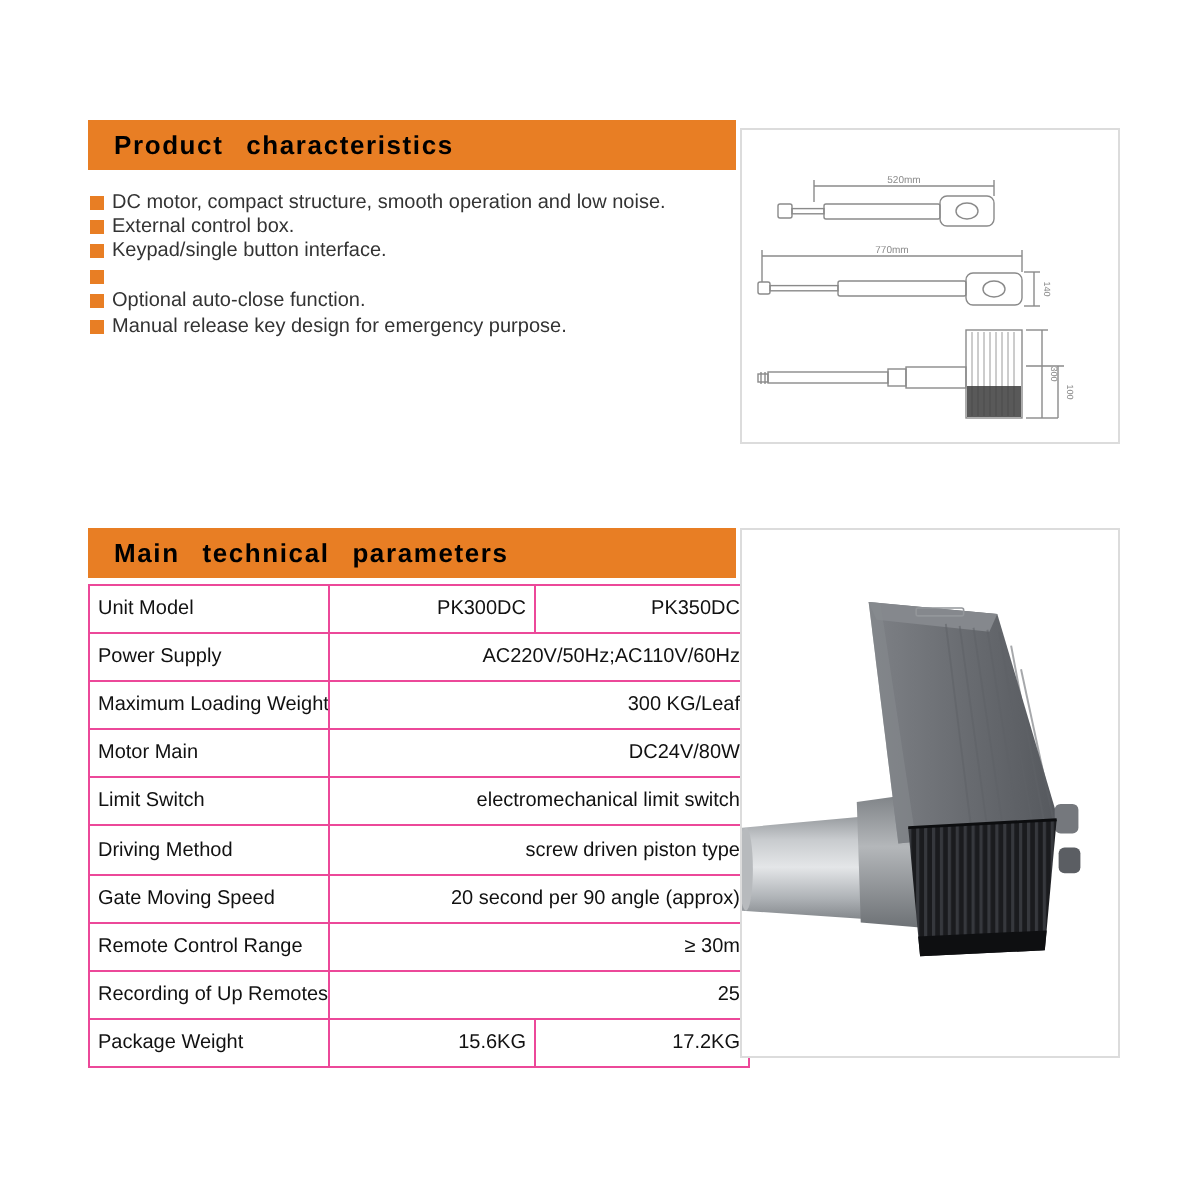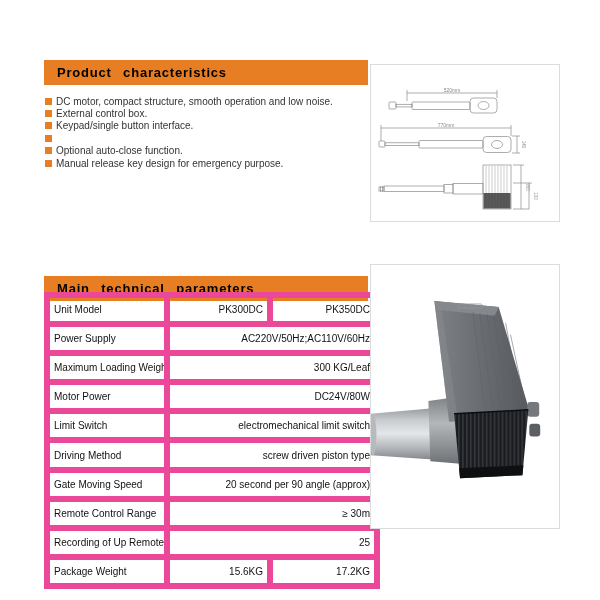--- a/index.html
+++ b/index.html
@@ -6,32 +6,32 @@
   body{
     width:600px;height:600px;position:relative;background:#ffffff;
     font-family:"Liberation Sans", sans-serif;color:#222;overflow:hidden;
   }
   .bar{
     position:absolute;left:44px;width:324px;height:25px;background:#E87E24;
     color:#000000;font-weight:bold;font-size:13px;line-height:25px;
     padding-left:13px;box-sizing:border-box;letter-spacing:0.8px;word-spacing:7px;
   }
   #bar-characteristics{top:60px;}
-  #bar-parameters{top:264px;margin-top:12px;}
+  #bar-parameters{top:264px;}
   .features{position:absolute;left:45px;top:95px;font-size:10px;color:#333;}
   .feature{display:flex;align-items:center;height:12.4px;white-space:nowrap;}
   .bullet{width:7px;height:7px;background:#E87E24;margin-right:4px;flex:none;}
   .box{position:absolute;background:#fff;border:1px solid #dcdcdc;box-sizing:border-box;}
   #drawing-box{left:370px;top:64px;width:190px;height:158px;}
   #photo-box{left:370px;top:264px;width:190px;height:265px;}
   table#spec{
     position:absolute;left:44px;top:292px;width:330px;border-collapse:collapse;
     table-layout:fixed;font-size:10px;color:#111;
   }
-  #spec td{border:6px solid #ec4899;height:15.1px;padding:4px;overflow:hidden;white-space:nowrap;}
+  #spec td{border:1px solid #ec4899;height:15.1px;padding:4px;overflow:hidden;white-space:nowrap;}
   #spec td.lbl{padding-left:4px;}
   #spec td.val{text-align:right;}
   svg text{font-family:"Liberation Sans", sans-serif;}
 </style>
 </head>
 <body>
 
 <div class="bar" id="bar-characteristics">Product characteristics</div>
 
 <div class="features">
@@ -136,21 +136,21 @@
     </tr>
     <tr>
       <td class="lbl">Power Supply</td>
       <td class="val" colspan="2">AC220V/50Hz;AC110V/60Hz</td>
     </tr>
     <tr>
       <td class="lbl">Maximum Loading Weight</td>
       <td class="val" colspan="2">300 KG/Leaf</td>
     </tr>
     <tr>
-      <td class="lbl">Motor Power</td>
+      <td class="lbl">Motor Main</td>
       <td class="val" colspan="2">DC24V/80W</td>
     </tr>
     <tr>
       <td class="lbl">Limit Switch</td>
       <td class="val" colspan="2">electromechanical limit switch</td>
     </tr>
     <tr>
       <td class="lbl">Driving Method</td>
       <td class="val" colspan="2">screw driven piston type</td>
     </tr>

